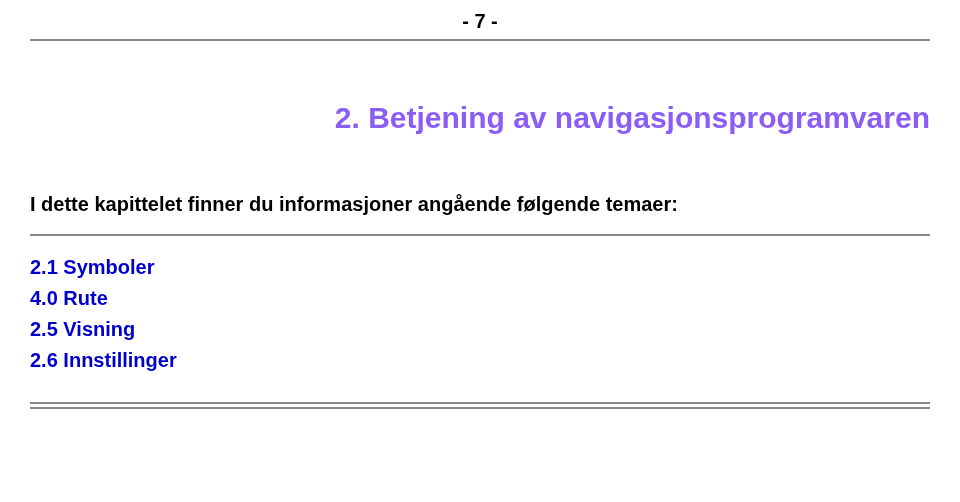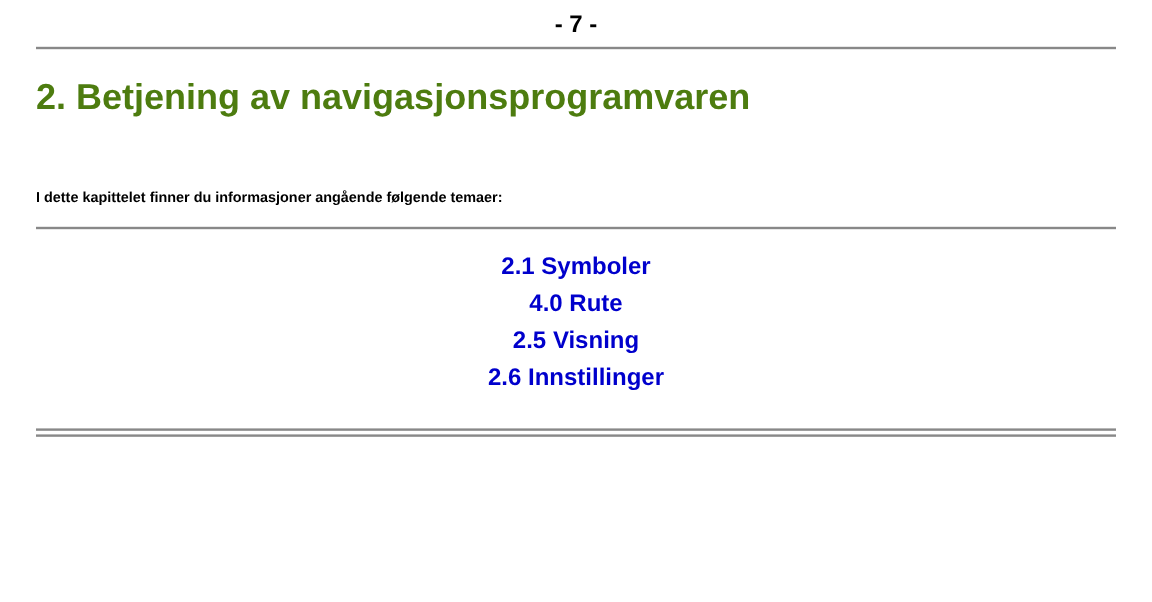--- a/index.html
+++ b/index.html
@@ -23,45 +23,45 @@
     font-size: 20px;
     font-weight: bold;
     margin-top: 2px;
   }
   .hr-top {
     border: none;
     border-top: 2px solid #888;
     margin: 6px 0 0 0;
   }
   .heading {
-    margin-top: 24px;
+    margin-top: 60px;
     font-size: 30px;
     font-weight: bold;
-    color: #4d7c0f;
+    color: #8b5cf6;
+    text-align: right;
   }
   .intro {
     margin-top: 58px;
-    font-size: 12px;
+    font-size: 20px;
     font-weight: bold;
     color: #000;
   }
   .hr-mid {
     border: none;
     border-top: 2px solid #888;
     margin: 18px 0 16px 0;
   }
   .toc {
     margin-top: 4px;
   }
   .toc-item {
     font-size: 20px;
     font-weight: bold;
     color: #0000cc;
     line-height: 1.55;
-    text-align: center;
   }
   .hr-double {
     margin-top: 26px;
     border: none;
     height: 6px;
     position: relative;
   }
   .hr-double::before,
   .hr-double::after {
     content: "";

